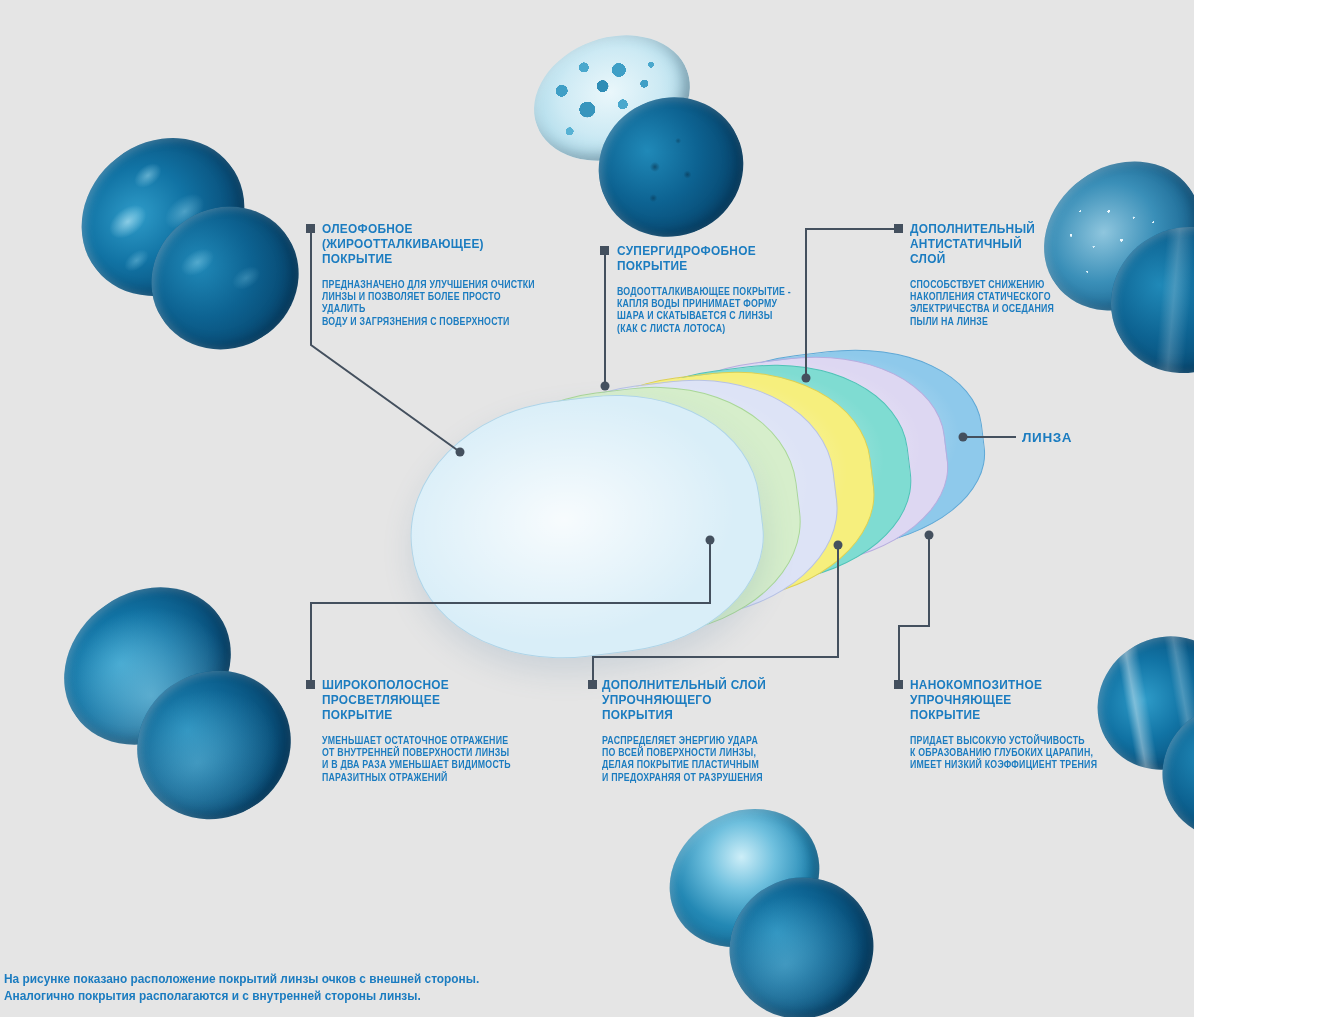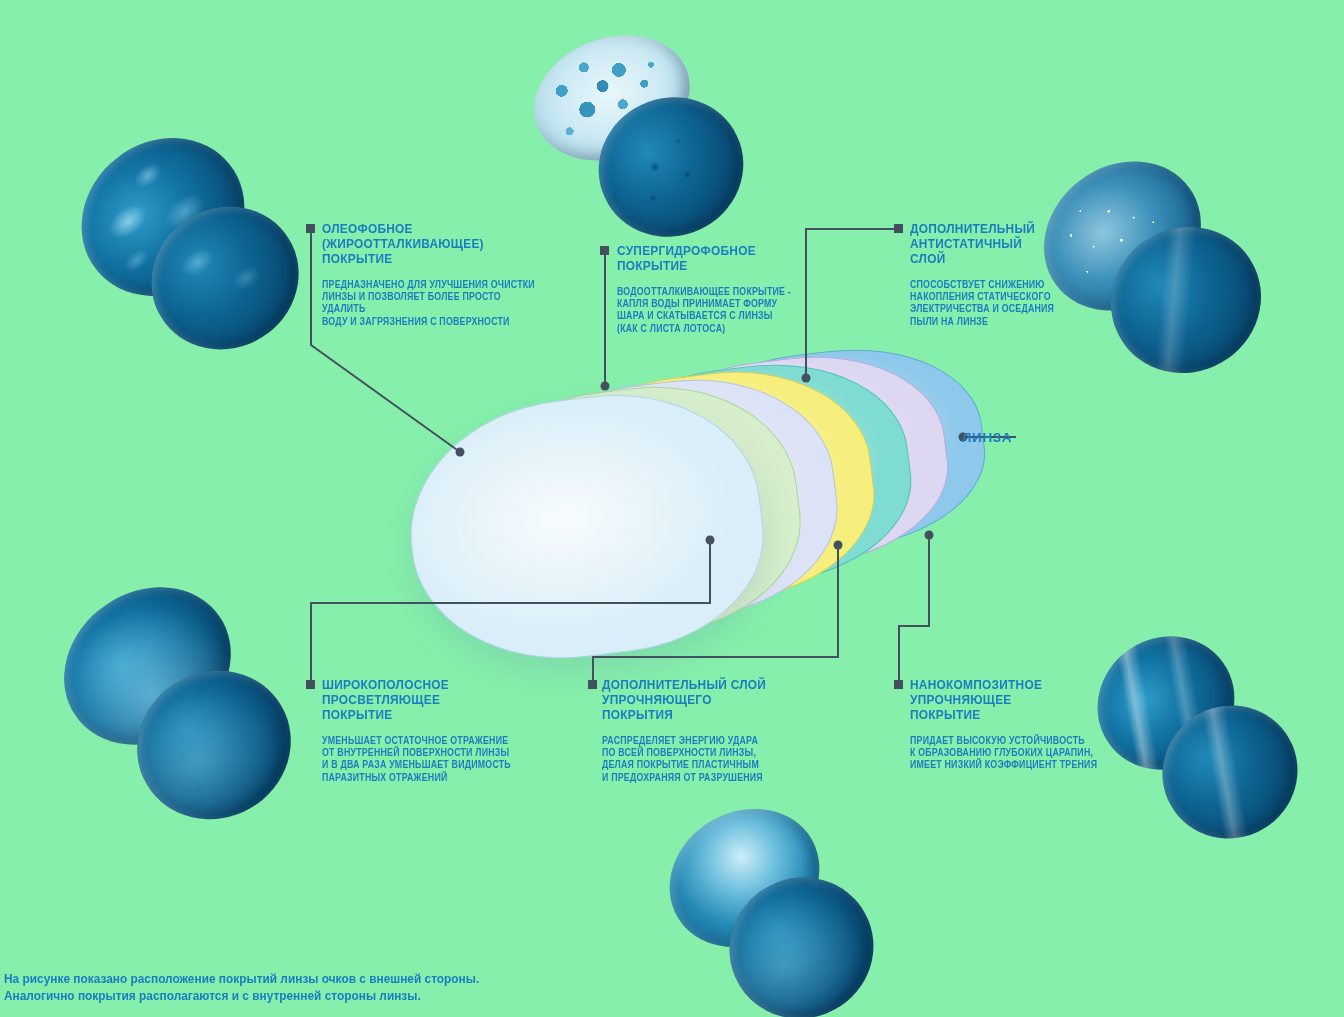--- a/index.html
+++ b/index.html
@@ -1,17 +1,17 @@
 <!DOCTYPE html>
 <html style="--text: #1b7cc0; --connector: #44505e;"><head>
 <meta charset="utf-8">
 <style>
   *{box-sizing:border-box}
   html,body{margin:0;padding:0;background:#fff}
-  .stage{position:relative;width:1344px;height:1017px;overflow:hidden;background:#86efac;
+  .stage{position:relative;width:1194px;height:1017px;overflow:hidden;background:#e5e5e5;
          font-family:"Liberation Sans",sans-serif}
 
   
   .layer{position:absolute;border:1.5px solid #ccc;
          border-radius:46% 44% 42% 46% / 50% 46% 42% 48%;
          transform:rotate(-7deg)}
   .layer.front{box-shadow:0 14px 30px rgba(90,130,160,.18)}
 
   
   .callout{position:absolute;color:var(--text,#1b7cc0);z-index:60;
@@ -219,18 +219,18 @@
 
   <div class="callout" style="left:910px;top:677px;width:250px">
     <h3 class="c-title">НАНОКОМПОЗИТНОЕ
 УПРОЧНЯЮЩЕЕ
 ПОКРЫТИЕ</h3>
     <p class="c-body">ПРИДАЕТ ВЫСОКУЮ УСТОЙЧИВОСТЬ
 К ОБРАЗОВАНИЮ ГЛУБОКИХ ЦАРАПИН,
 ИМЕЕТ НИЗКИЙ КОЭФФИЦИЕНТ ТРЕНИЯ</p>
   </div>
 
-  <div class="lens-tag" style="left:962px;top:430px">ЛИНЗА</div>
+  <div class="lens-tag" style="left:1022px;top:430px">ЛИНЗА</div>
 
   <div class="caption">На рисунке показано расположение покрытий линзы очков с внешней стороны.
 Аналогично покрытия располагаются и с внутренней стороны линзы.</div>
 
 </div>
 
 </body></html>

